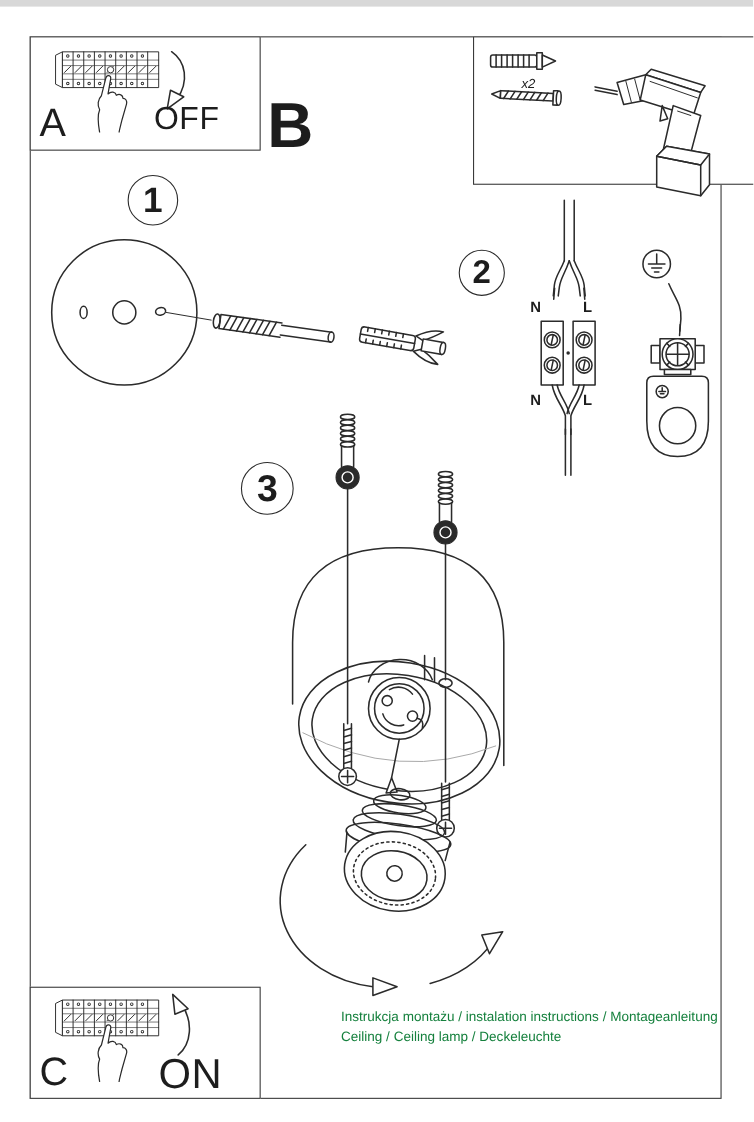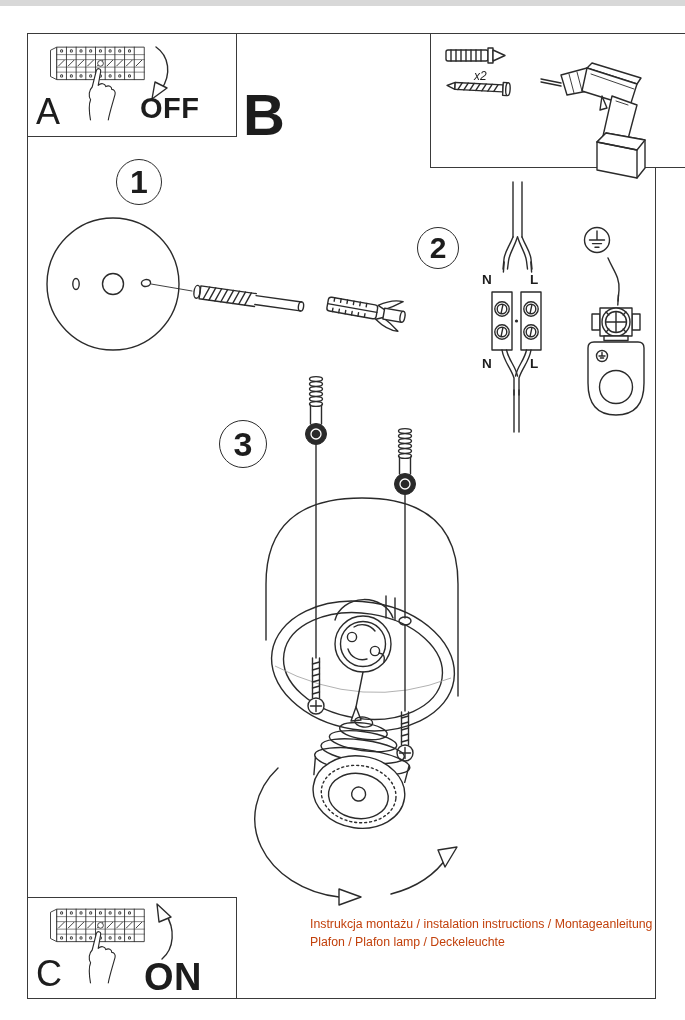--- a/index.html
+++ b/index.html
@@ -6,22 +6,22 @@
   body{background:#fff}
   .stage{position:relative;width:685px;height:1020px;background:#fff;overflow:hidden;
          font-family:"Liberation Sans",sans-serif;color:#1d1d1d}
   .abs{position:absolute}
   .frame{border:1.6px solid #3a3a3a}
   .box{border:1.6px solid #3a3a3a;background:#fff}
   .step-circle{border:1.8px solid #2b2b2b;border-radius:50%;background:#fff;
                display:flex;align-items:center;justify-content:center;font-weight:700}
   .big-letter{font-weight:700}
   .plain-letter{font-weight:400}
-  .onoff{font-weight:700;letter-spacing:.5px}
-  .footer{font-size:12.3px;line-height:17.5px;color:#c2410c}
+  .onoff{font-weight:400;letter-spacing:.5px}
+  .footer{font-size:12.3px;line-height:17.5px;color:#15803d}
   .scanline{background:#d8d8d8}
   svg{display:block;overflow:visible}
   .la{stroke:#2b2b2b;fill:none;stroke-width:1.4;stroke-linecap:round;stroke-linejoin:round}
   .laf{fill:#fff;stroke:#2b2b2b;stroke-width:1.4;stroke-linejoin:round}
   .thin{stroke-width:.9}
   .nl{font:700 13.5px "Liberation Sans",sans-serif;fill:#1d1d1d}
   .x2{font:italic 400 12px "Liberation Sans",sans-serif;fill:#1d1d1d}
 </style>
 </head>
 <body>
@@ -297,16 +297,16 @@
         <path class="la" stroke-width="1.6" d="M134,61 C146,51 148,31 137,15"></path>
         <polygon class="laf" points="131,24 143,19 129,6"></polygon>
       </g>
     </svg>
     <div class="abs plain-letter" style="left:8px;bottom:6px;font-size:36px;line-height:1">C</div>
     <div class="abs onoff" style="left:116px;top:60px;font-size:38px;line-height:1">ON</div>
   </div>
 
   <div class="abs footer" style="left:310px;top:916px;width:345px">
     <div>Instrukcja montażu / instalation instructions / Montageanleitung</div>
-    <div>Plafon / Plafon lamp / Deckeleuchte</div>
+    <div>Ceiling / Ceiling lamp / Deckeleuchte</div>
   </div>
 
 </div>
 
 </body></html>

